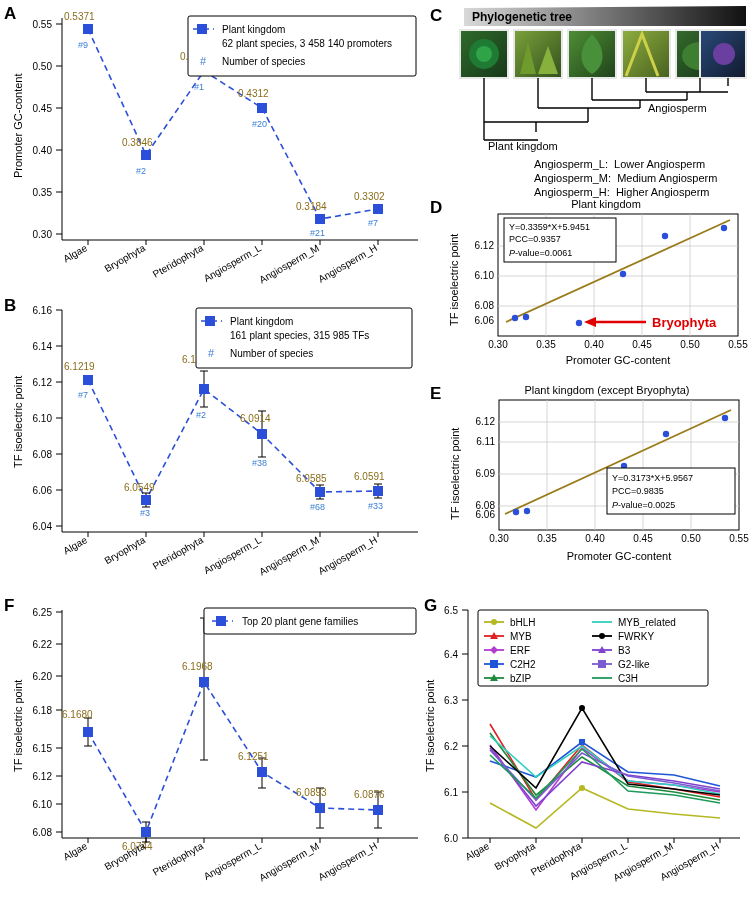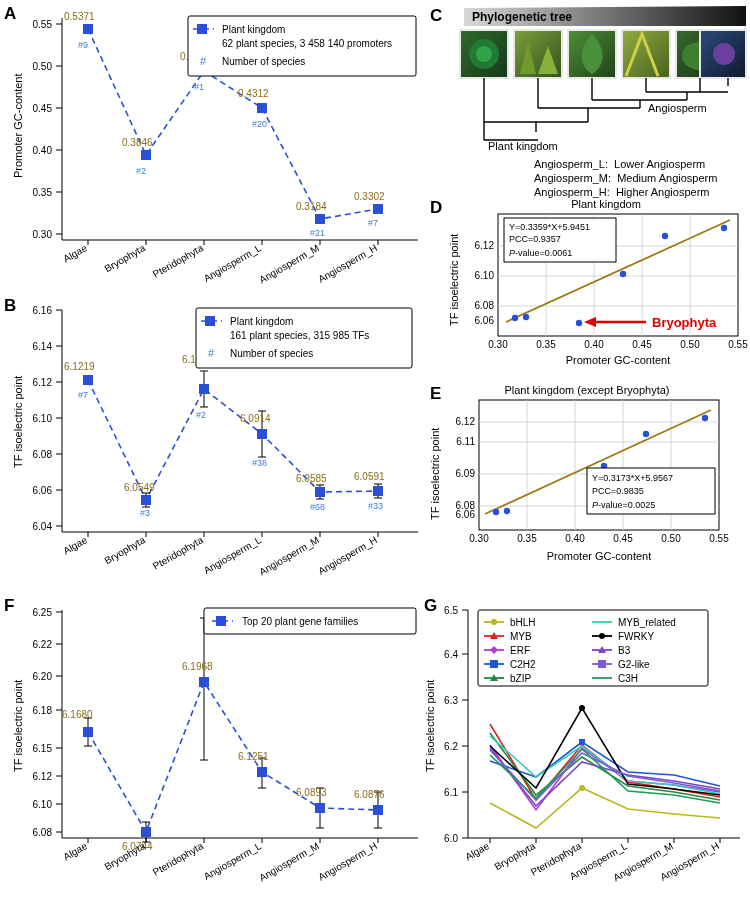--- a/index.html
+++ b/index.html
@@ -334,21 +334,21 @@
     <text x="56" y="113" text-anchor="end">6.08</text>
     <text x="56" y="83" text-anchor="end">6.10</text>
     <text x="56" y="53" text-anchor="end">6.12</text>
   </g>
   <text class="axlab" x="180" y="168" text-anchor="middle">Promoter GC-content</text>
   <text class="axlab" transform="translate(20,130) rotate(-90)">TF isoelectric point</text>
 </svg>
 </div>
 
 <div class="plabel" style="left:430px;top:384px;">E</div>
-<div class="panel" style="left:419px;top:382px;">
+<div class="panel" style="left:439px;top:382px;">
 <svg width="312" height="200" viewBox="0 0 312 200">
   <text class="title" x="168" y="12" text-anchor="middle">Plant kingdom (except Bryophyta)</text>
   <rect x="60" y="18" width="240" height="130" fill="#fff" stroke="#000" stroke-width="1"></rect>
   <g stroke="#cccccc" stroke-width="0.8">
     <line x1="108" y1="18" x2="108" y2="148"></line>
     <line x1="156" y1="18" x2="156" y2="148"></line>
     <line x1="204" y1="18" x2="204" y2="148"></line>
     <line x1="252" y1="18" x2="252" y2="148"></line>
     <line x1="60" y1="124" x2="300" y2="124"></line>
     <line x1="60" y1="92" x2="300" y2="92"></line>

